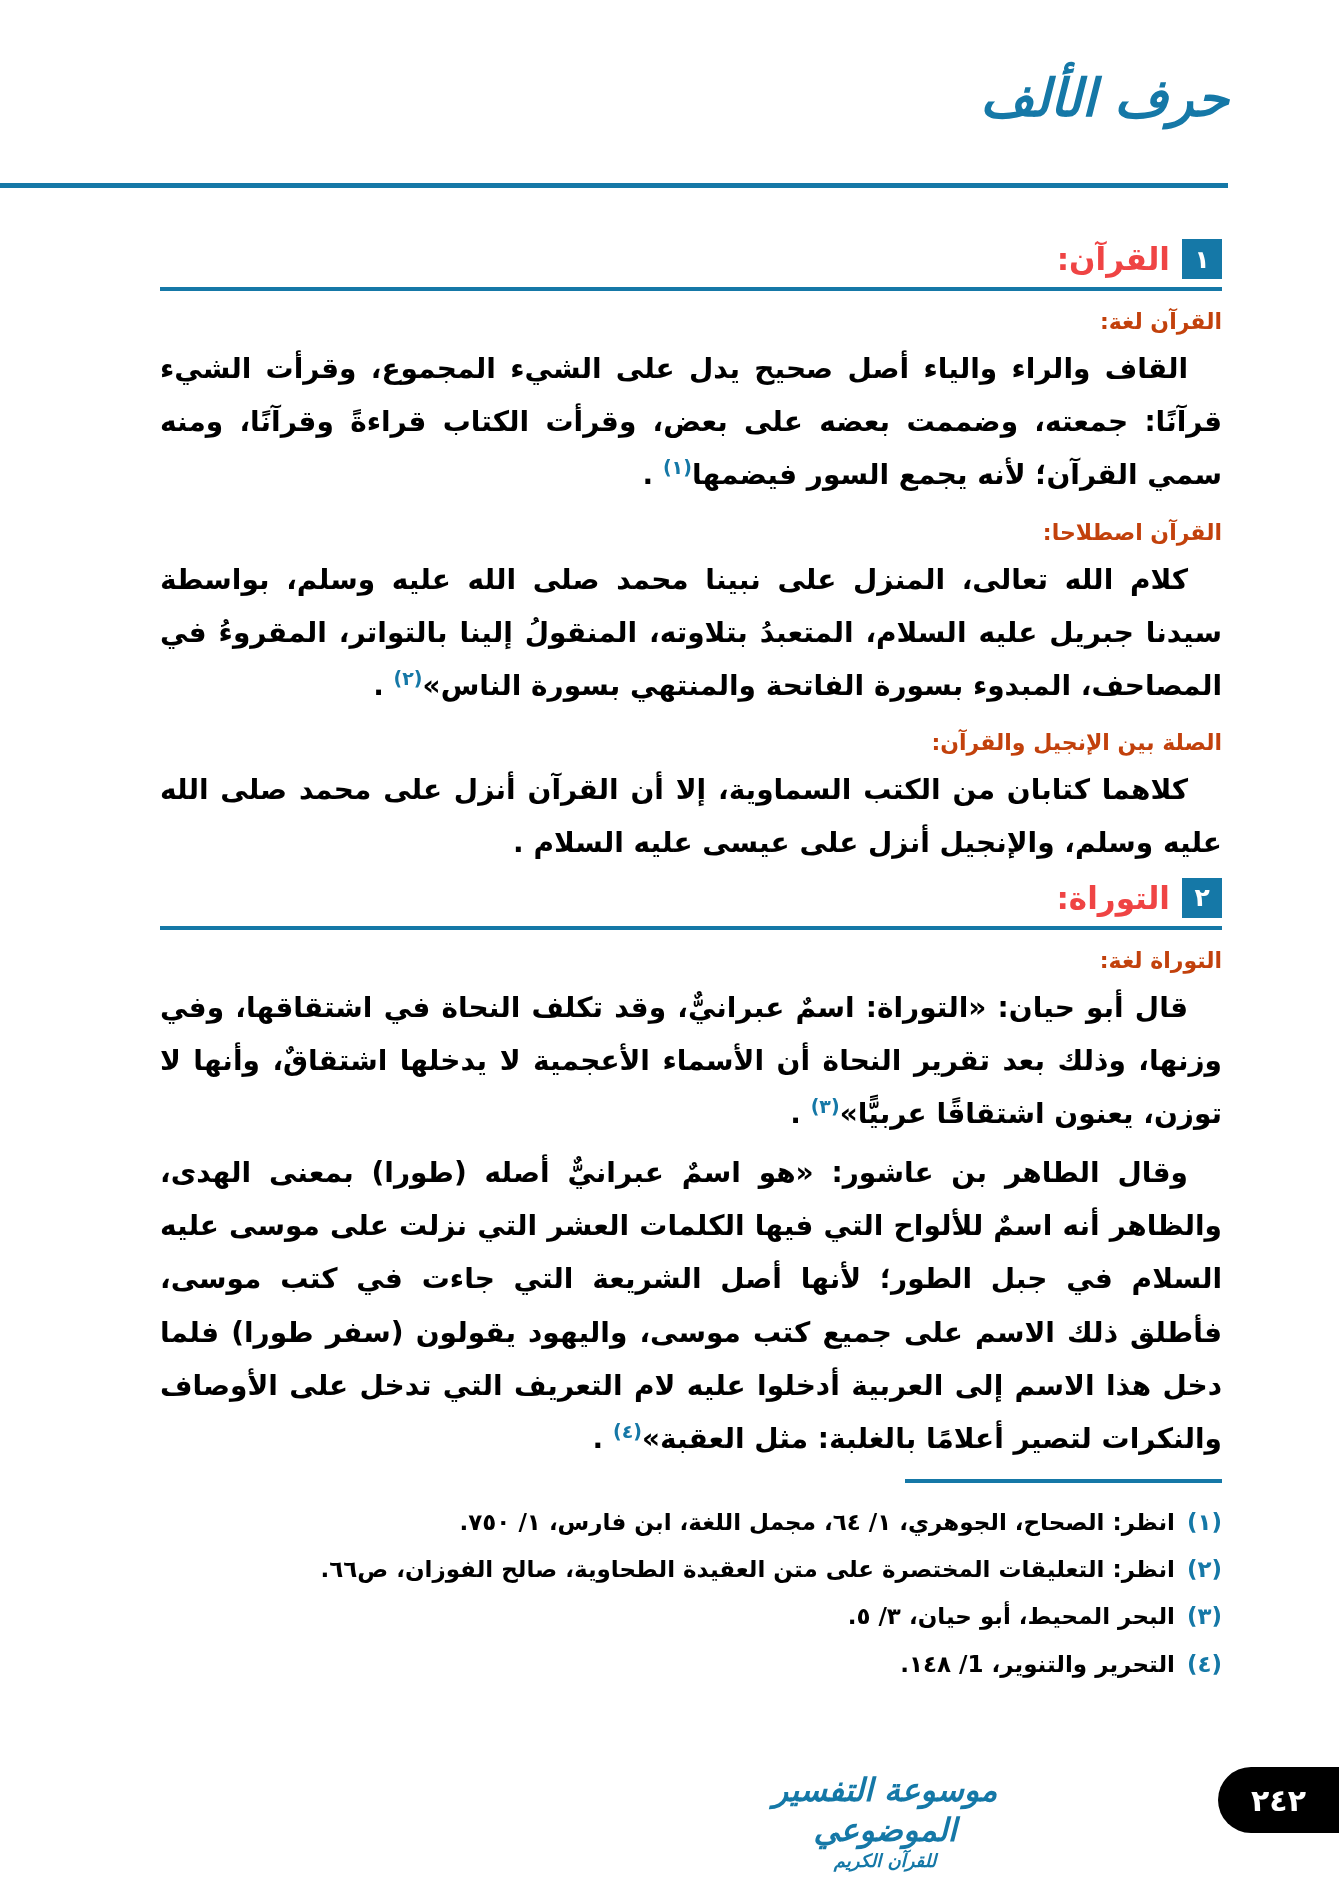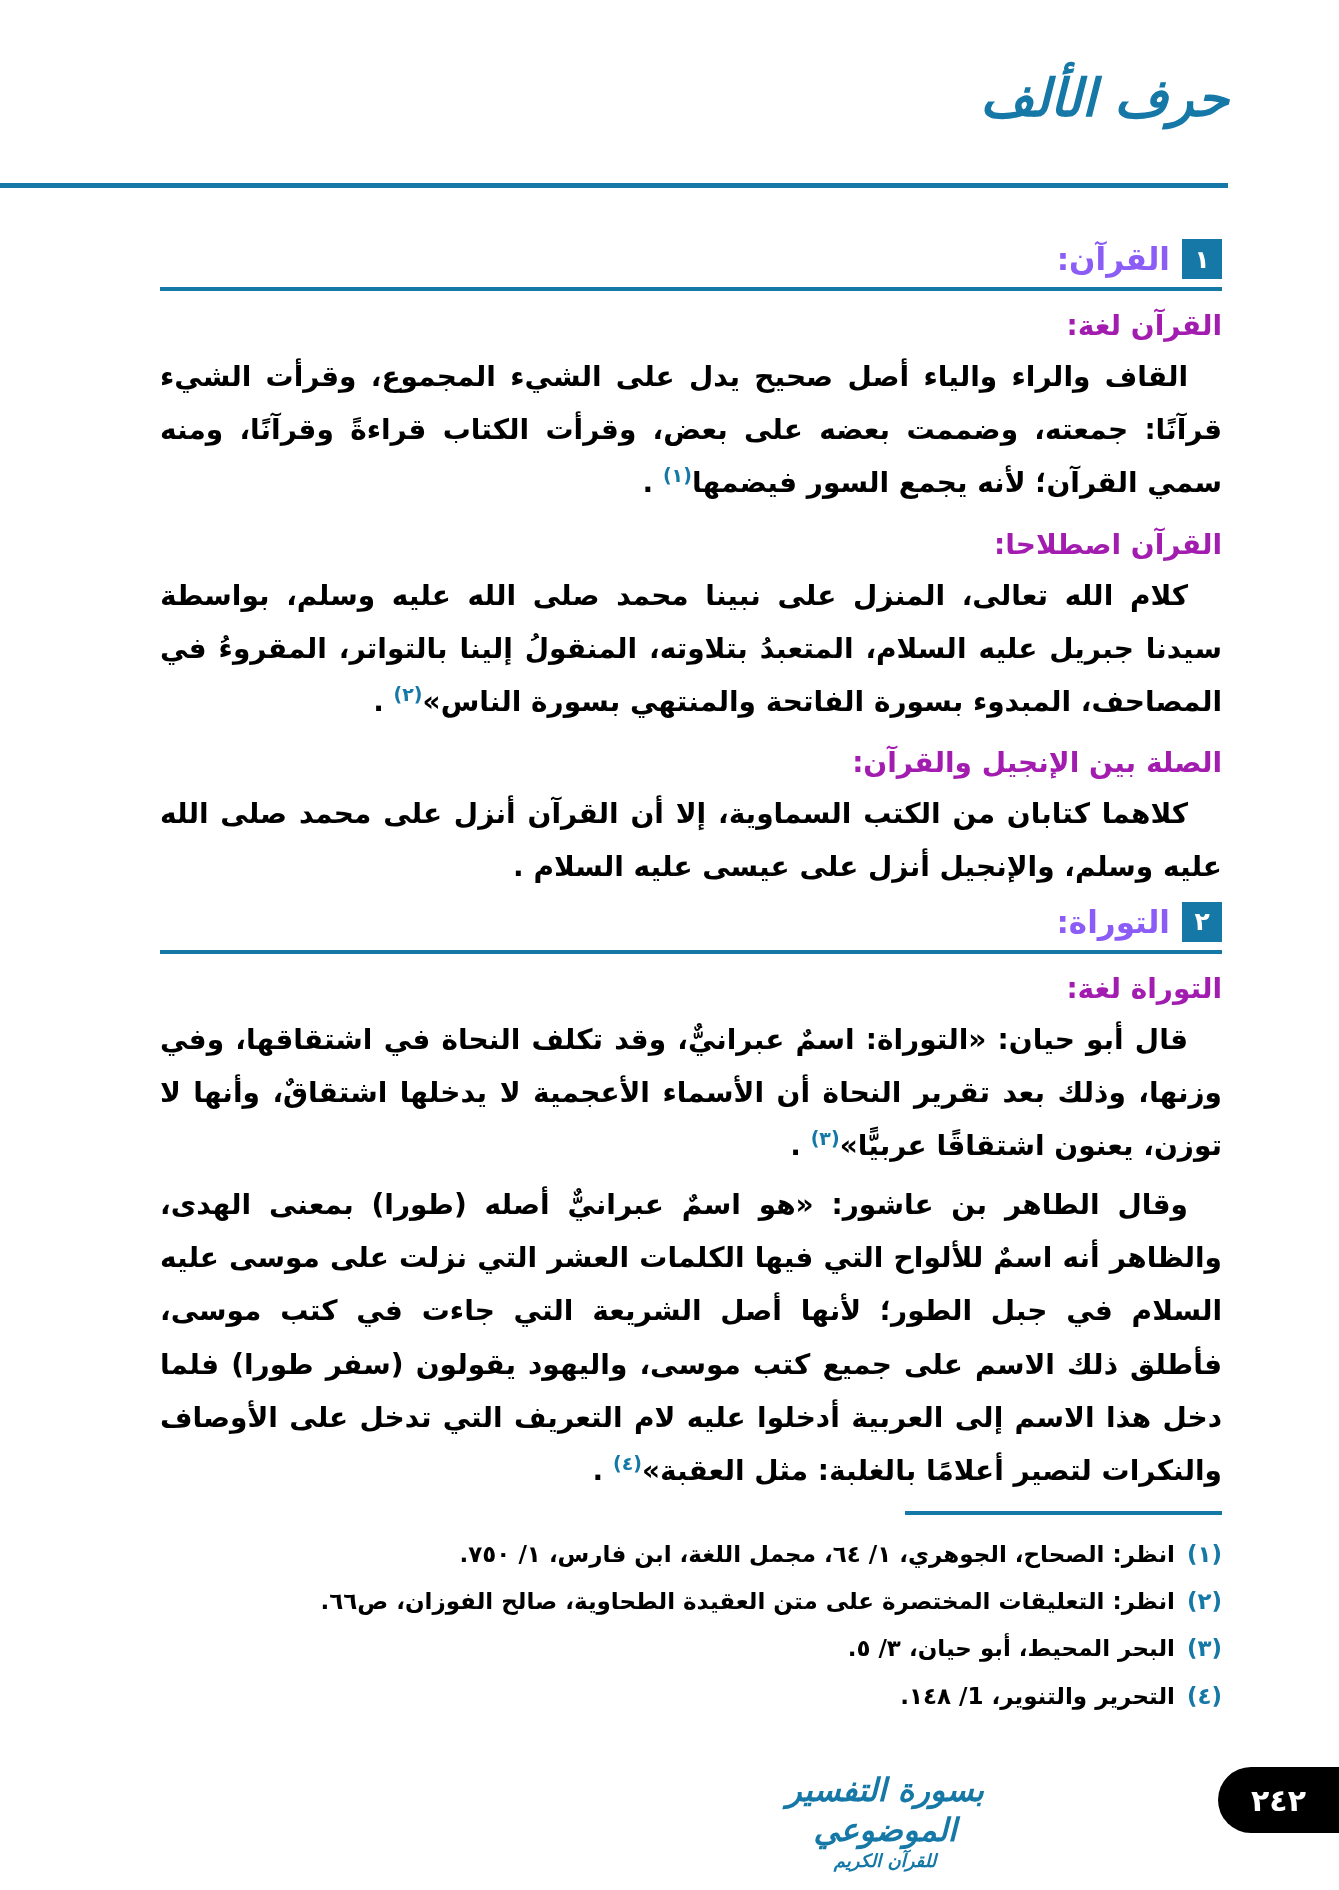--- a/index.html
+++ b/index.html
@@ -51,23 +51,23 @@
   }
   .sec-head { display: flex; align-items: center; gap: 12px; height: 44px; }
   .sec-head.second { margin-top: 4px; }
   .sec-num {
     width: 40px; height: 40px;
     background: #1578a7; color: #ffffff;
     font-size: 25px; font-weight: bold;
     display: flex; align-items: center; justify-content: center;
     flex: 0 0 auto;
   }
-  .sec-title { color: #8b5cf6; font-size: 31px; font-weight: bold; }
+  .sec-title { color: #ef4444; font-size: 31px; font-weight: bold; }
   .sec-rule { height: 4px; background: #1578a7; margin-top: 6px; }
-  .sub-head { color: #a21caf; font-size: 28px; font-weight: bold; margin: 18px 0 8px; }
+  .sub-head { color: #c2410c; font-size: 22px; font-weight: bold; margin: 18px 0 8px; }
   .body-par {
     font-size: 28px; font-weight: bold; color: #000000;
     line-height: 1.9; text-align: justify; text-indent: 34px;
     margin-bottom: 6px;
   }
   .fn-ref { color: #1578a7; font-size: 19px; font-weight: bold; vertical-align: super; line-height: 0; }
   .footnote-rule { width: 317px; height: 4px; background: #1578a7; margin: 14px 0 16px; }
   .footnotes { font-size: 23px; font-weight: bold; color: #000000; line-height: 2.05; }
   .footnote-item { text-align: right; }
   .fn-num { color: #1578a7; margin-left: 12px; }
@@ -134,21 +134,21 @@
     <div class="footnotes">
       <div class="footnote-item"><span class="fn-num">(١)</span><span>انظر: الصحاح، الجوهري، ١/ ٦٤، مجمل اللغة، ابن فارس، ١/ ٧٥٠.</span></div>
       <div class="footnote-item"><span class="fn-num">(٢)</span><span>انظر: التعليقات المختصرة على متن العقيدة الطحاوية، صالح الفوزان، ص٦٦.</span></div>
       <div class="footnote-item"><span class="fn-num">(٣)</span><span>البحر المحيط، أبو حيان، ٣/ ٥.</span></div>
       <div class="footnote-item"><span class="fn-num">(٤)</span><span>التحرير والتنوير، 1/ ١٤٨.</span></div>
     </div>
 
   </div>
 
   <div class="footer-logo">
-    <div class="logo-main">بسورة التفسير الموضوعي</div>
+    <div class="logo-main">موسوعة التفسير الموضوعي</div>
     <div class="logo-sub">للقرآن الكريم</div>
   </div>
 
   <div class="page-pill">
     <span>٢٤٢</span>
   </div>
 
 </div>
 
 </body></html>

